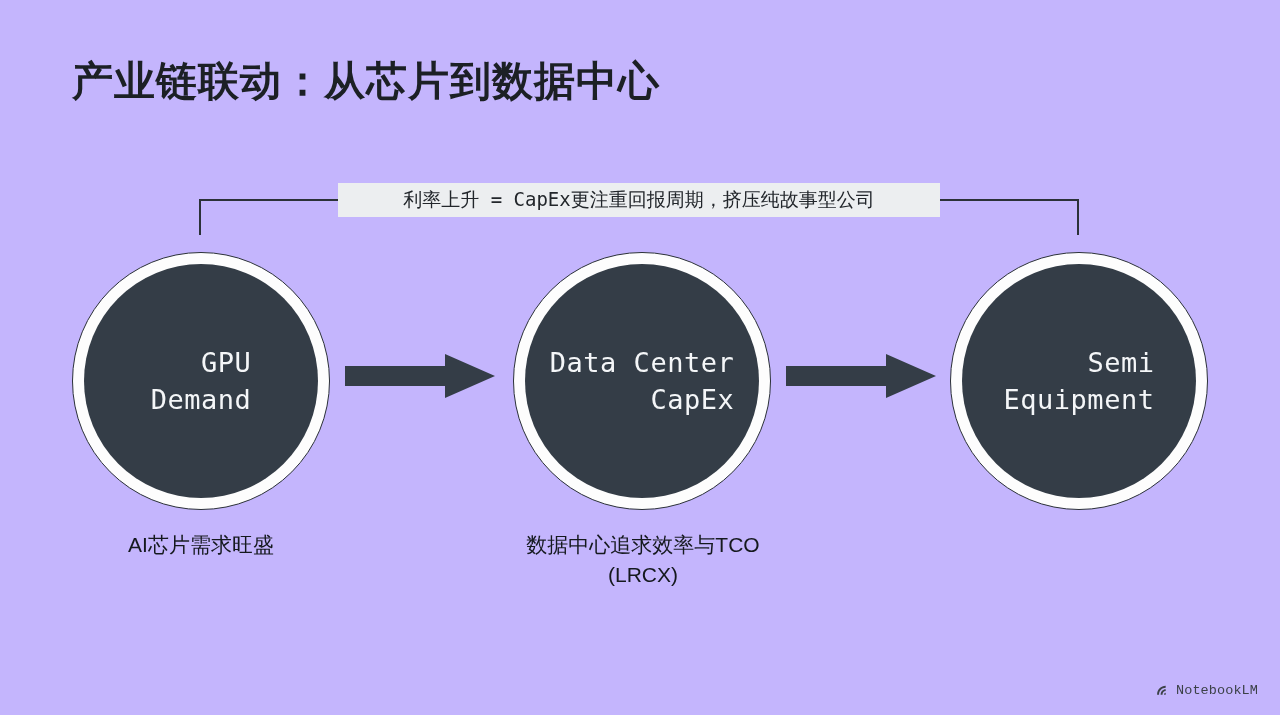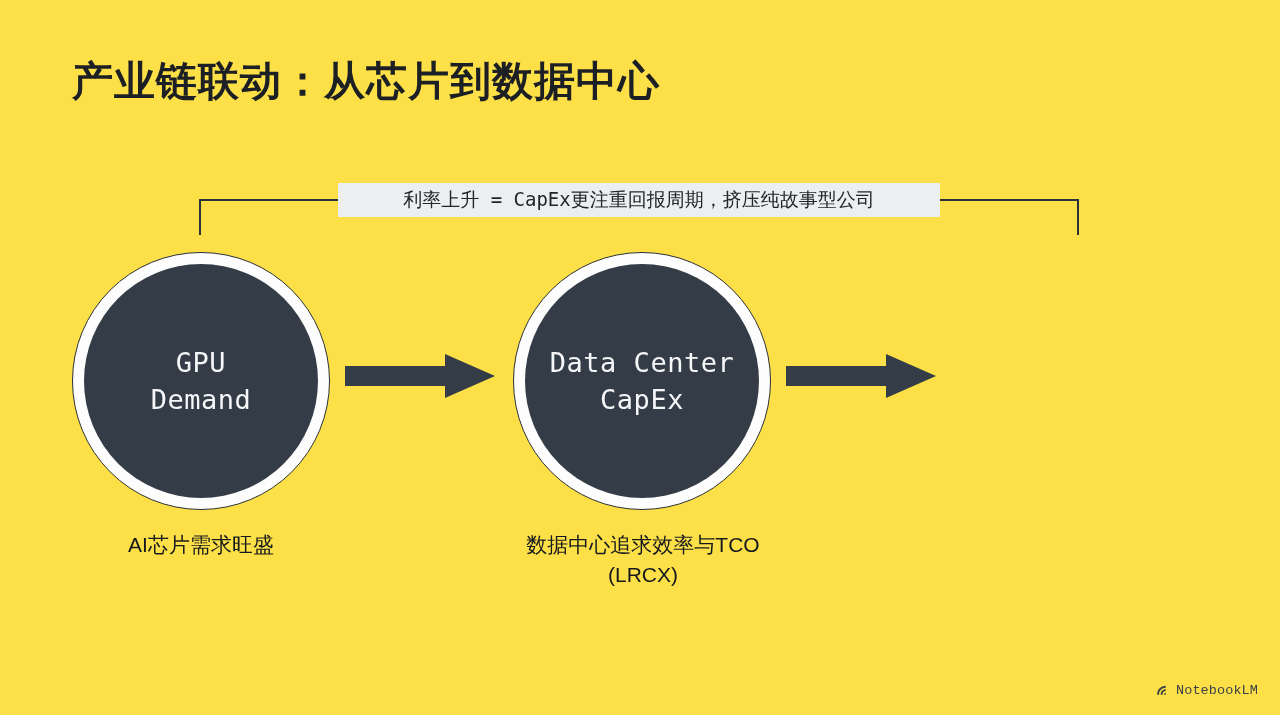--- a/index.html
+++ b/index.html
@@ -11,21 +11,21 @@
     height: 715px;
     background: #ffffff;
     font-family: "Liberation Sans", sans-serif;
     overflow: hidden;
   }
 
   .slide {
     position: relative;
     width: 1280px;
     height: 715px;
-    background: #fde047;
+    background: #c4b5fd;
   }
 
   
   .slide-title {
     position: absolute;
     left: 72px;
     top: 54px;
     font-size: 41px;
     font-weight: bold;
     color: #1c2025;
@@ -98,20 +98,21 @@
     justify-content: center;
     text-align: center;
   }
   .disc-label {
     font-family: "DejaVu Sans Mono", "Liberation Mono", monospace;
     color: #f4f6f8;
     font-size: 27px;
     line-height: 1.38;
     white-space: pre-line;
     letter-spacing: 0.5px;
+    text-align: right;
   }
 
   
   .caption {
     position: absolute;
     text-align: center;
     font-size: 21px;
     color: #15191e;
     line-height: 1.42;
     white-space: pre-line;
@@ -188,20 +189,27 @@
   </div>
   <div class="caption cap-2">数据中心追求效率与TCO
 (LRCX)</div>
 
   <div class="arrow arrow-2">
     <svg width="150" height="44" viewBox="0 0 150 44">
       <polygon points="0,12 100,12 100,0 150,22 100,44 100,32 0,32" fill="#343d47"></polygon>
     </svg>
   </div>
 
+  <div class="node node-3">
+    <div class="ring-outer"></div>
+    <div class="disc">
+      <span class="disc-label">Semi
+Equipment</span>
+    </div>
+  </div>
 
   <div class="footer-mark">
     <span class="mark-glyph">
       <svg width="15" height="15" viewBox="0 0 16 16">
         <path d="M2.2 12.4 C2.2 6.9 6.4 3.0 11.4 3.0 L11.4 5.0 C7.5 5.0 4.3 8.0 4.3 12.4 Z" fill="#3c4148"></path>
         <path d="M6.0 12.4 C6.0 9.1 8.4 6.7 11.4 6.7 L11.4 8.6 C9.4 8.6 8.0 10.2 8.0 12.4 Z" fill="#3c4148"></path>
         <path d="M9.7 12.4 C9.7 11.2 10.4 10.4 11.4 10.4 L11.4 12.4 Z" fill="#3c4148"></path>
       </svg>
     </span>
     <span class="mark-text">NotebookLM</span>

